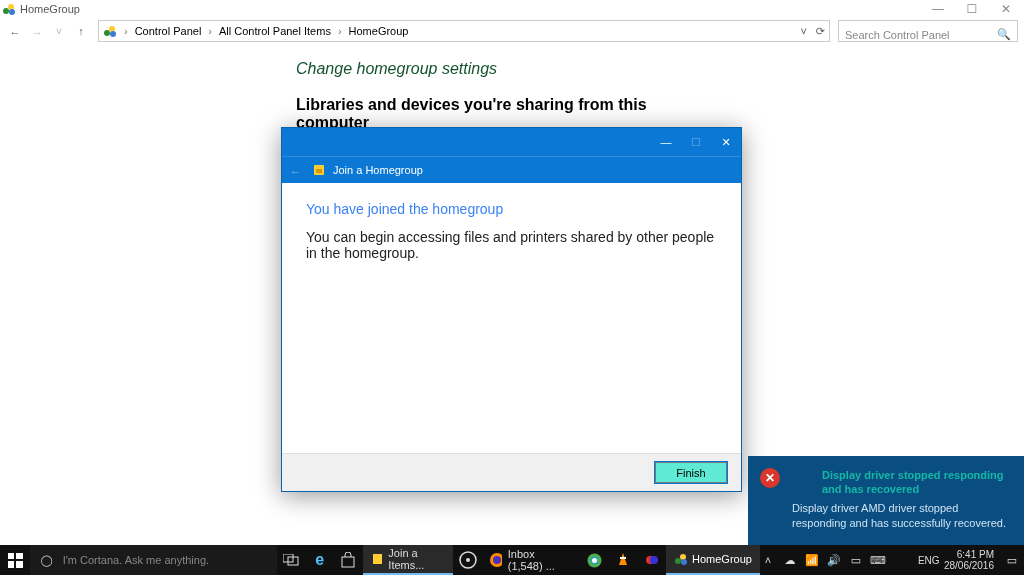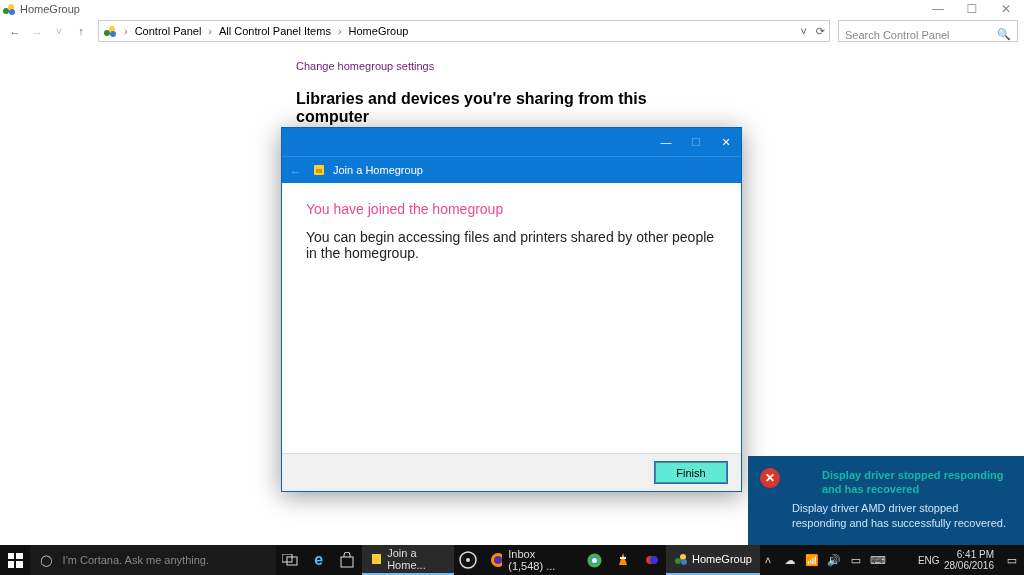--- a/index.html
+++ b/index.html
@@ -19,35 +19,35 @@
   .breadcrumbs { flex:1; height:22px; border:1px solid #ccc; display:flex; align-items:center; padding:0 2px; gap:2px; font-size:11px; margin-left:4px; position:relative;}
   .breadcrumbs .chev { color:#777; padding:0 3px;}
   .breadcrumbs .crumb { padding:0 2px; }
   .breadcrumbs .dd { position:absolute; right:22px; color:#555;}
   .breadcrumbs .refresh { position:absolute; right:4px; color:#555;}
   .search { width:180px; height:22px; border:1px solid #ccc; display:flex; align-items:flex-end; padding:0 6px; color:#888; font-size:11px; margin-left:4px; position:relative;}
   .search .mag { position:absolute; right:6px; color:#888;}
 
   
   .content { position:absolute; left:296px; top:60px; width:430px; }
-  .content h1 { color:#701a75; font-weight:400; font-size:11px; margin-bottom:18px; }
+  .content h1 { color:#14532d; font-weight:400; font-size:16px; margin-bottom:18px;font-style:italic; }
   .sectionlabel { font-weight:600; font-size:16px; border-bottom:1px solid #aaa; padding-bottom:2px; margin-bottom:8px; display:block; width:420px;}
   .devrow { display:flex; align-items:center; gap:6px; padding:4px 0 0 6px;}
   .devrow .dico { width:16px; height:14px; }
 
   
   .dialog { position:absolute; left:281px; top:127px; width:461px; height:365px; background:#fff; box-shadow:0 4px 24px rgba(0,0,0,.4); border:1px solid #0a64ad;}
   .dlg-title { height:28px; background:#0a78d4; display:flex; align-items:center; color:#fff; font-size:11px;}
   .dlg-title .dmin,.dlg-title .dmax,.dlg-title .dclose{ width:30px; text-align:center; height:28px; line-height:28px; }
   .dlg-title .spacer{flex:1;}
   .dlg-sub { height:27px; background:#0a78d4; display:flex; align-items:center; color:#fff; font-size:11px; padding-left:8px; border-top:1px solid rgba(255,255,255,.15);}
   .dlg-sub .back{ opacity:.5; margin-right:10px;}
   .dlg-sub .wico{ width:16px;height:16px; margin-right:6px;}
   .dlg-body{ padding:18px 24px; background:#fff; height:calc(100% - 28px - 27px - 38px);}
-  .dlg-body h2{ color:#ec4899; font-weight:400; font-size:14px; margin-bottom:12px;}
+  .dlg-body h2{ color:#3b82f6; font-weight:400; font-size:14px; margin-bottom:12px;}
   .dlg-body p{ font-size:14px; color:#222;}
   .dlg-foot{ height:38px; border-top:1px solid #ddd; background:#f0f0f0; display:flex; align-items:center; justify-content:flex-end; padding-right:14px;}
   .dlg-foot button{ width:72px; height:21px; font-size:11px; background:#5eead4; border:1px solid #777; box-shadow:0 0 0 1px #0078d7;}
 
   
   .toast{ position:absolute; right:0; bottom:30px; width:276px; background:#0a4d80; color:#fff; padding:12px 14px 14px 44px; font-size:11px; line-height:1.35;}
   .toast .xcircle{ position:absolute; left:12px; top:12px; width:20px;height:20px; border-radius:50%; background:#d9362e; color:#fff; display:flex; align-items:center; justify-content:center; font-size:12px; font-weight:bold;}
   .toast .tt{ font-weight:600; color:#14b8a6; font-size:11px; margin-bottom:4px;margin-left:30px;}
   .toast .td{ color:#cfe3f2;}
 
@@ -181,21 +181,21 @@
   <div class="tbtn">
     <svg width="16" height="16">
         <rect x="2" y="5" width="12" height="10" fill="none" stroke="#ddd"></rect>
         <path d="M5 5 V3 a3 3 0 0 1 6 0 V5" fill="none" stroke="#ddd"></path>
       </svg>
   </div>
   <div class="tbtn app active">
     <svg width="14" height="14">
         <rect x="2" y="2" width="10" height="10" fill="#ffcc33"></rect>
       </svg>
-    <span>Join a Home...</span>
+    <span>Join a Items...</span>
   </div>
   <div class="tbtn">
     <svg width="18" height="18">
         <circle cx="9" cy="9" r="8" fill="none" stroke="#ddd" stroke-width="1.5"></circle>
         <circle cx="9" cy="9" r="2" fill="#ddd"></circle>
       </svg>
   </div>
   <div class="tbtn app">
     <svg width="14" height="14">
         <circle cx="7" cy="7" r="7" fill="#ff8c00"></circle>

